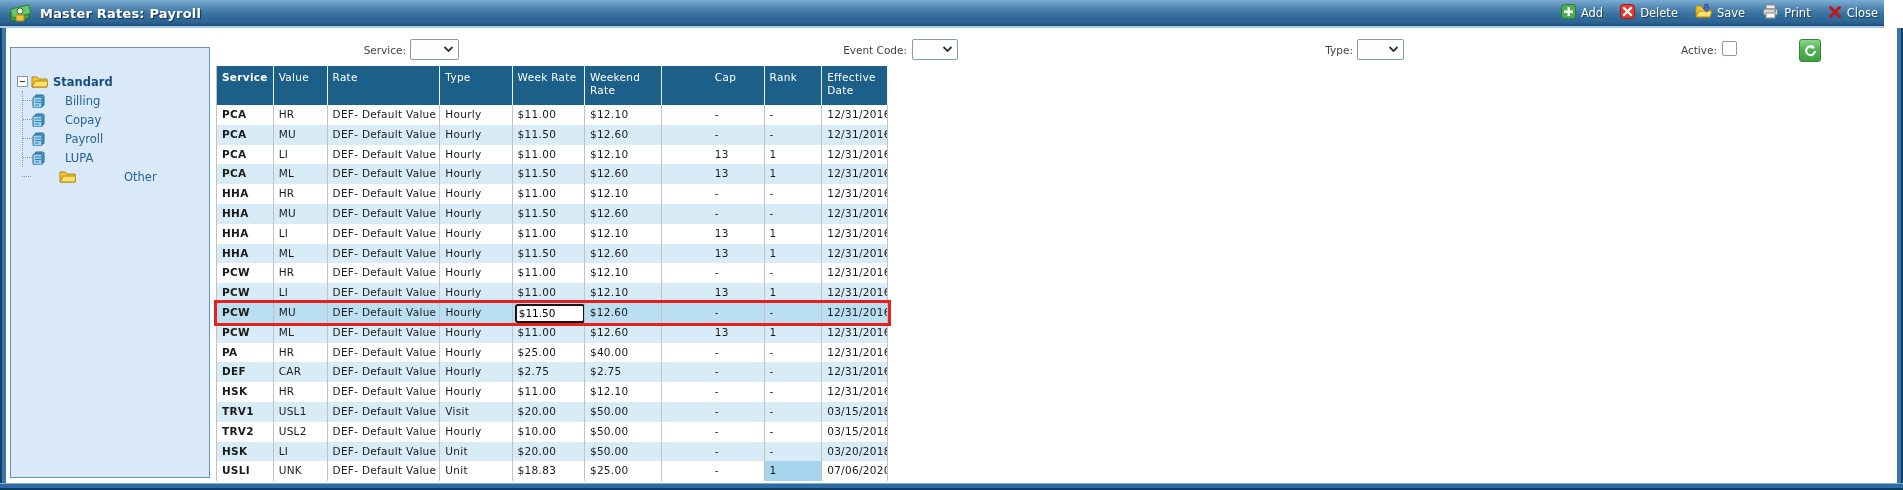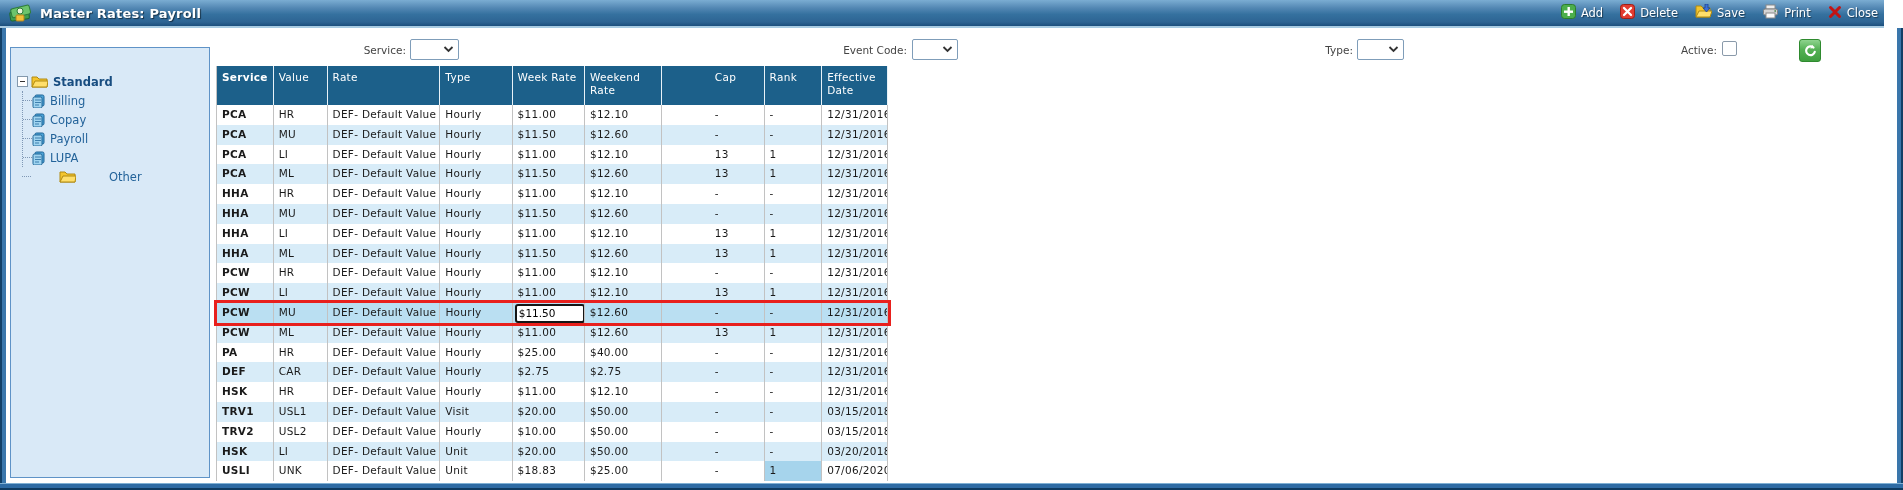--- a/index.html
+++ b/index.html
@@ -31,21 +31,21 @@
     background:linear-gradient(180deg,#7fb0d4 0 1px,#2e6ba4 1px 5px,#0e3a60 5px 100%);}
   
   .sidebar{
     position:absolute;left:10px;top:47px;width:200px;height:431px;
     background:#d9e9f7;border:1px solid #5f93c7;box-sizing:border-box;
     padding:24px 6px;
   }
   .tree{position:relative;font-size:11.5px;color:#23639a;}
   .tree-row{display:flex;align-items:center;height:19px;white-space:nowrap;cursor:pointer;}
   .tree-root-label{font-weight:bold;color:#184d80;margin-left:5px;}
-  .tree-child-label{margin-left:5px;color:#23639a;}
+  .tree-child-label{margin-left:20px;color:#23639a;}
   .expander{
     width:11px;height:11px;background:#fff;border:1px solid #8399ad;box-sizing:border-box;
     display:flex;align-items:center;justify-content:center;flex:0 0 11px;
   }
   .expander::before{content:"";width:5px;height:1px;background:#333;}
   .tree-children{margin-left:5px;border-left:1px dotted #7f98b5;padding-left:0;}
   .tree-children .tree-row{margin-left:0;}
   .stub{width:9px;height:1px;border-top:1px dotted #7f98b5;flex:0 0 9px;}
   .tree-other{margin-left:5px;gap:28px;}
   

